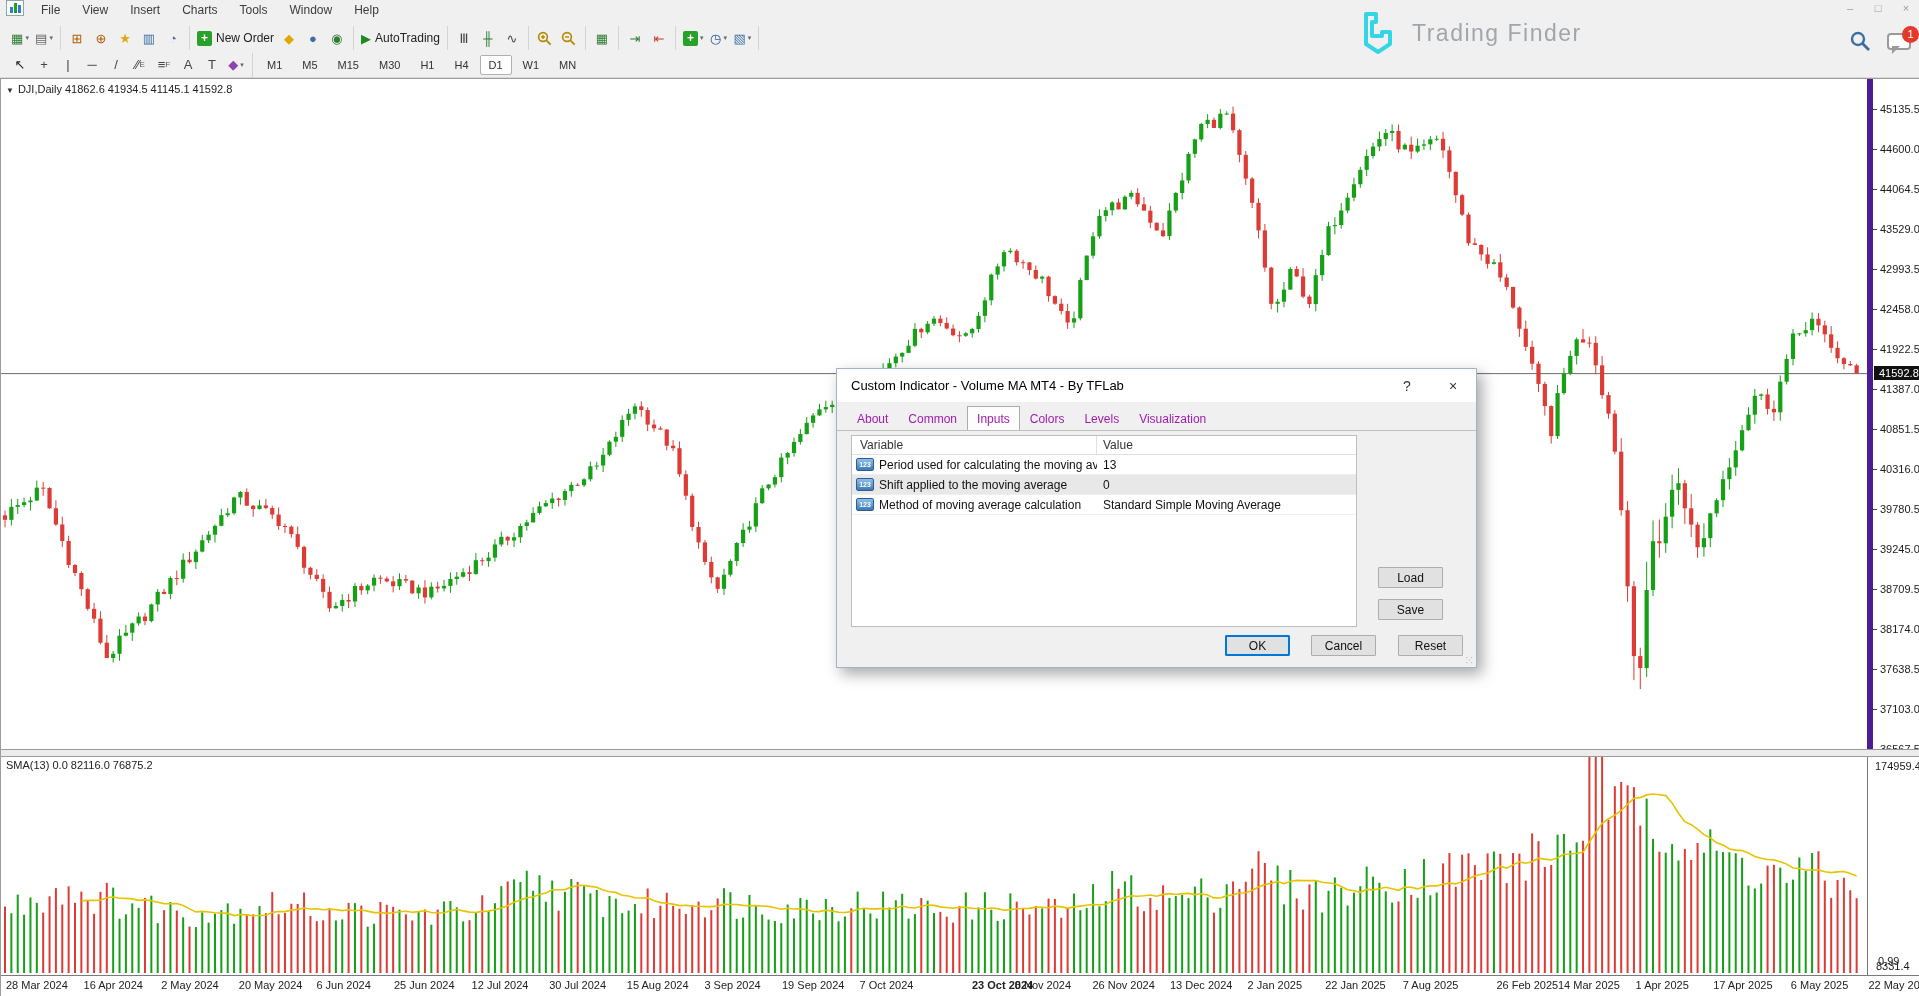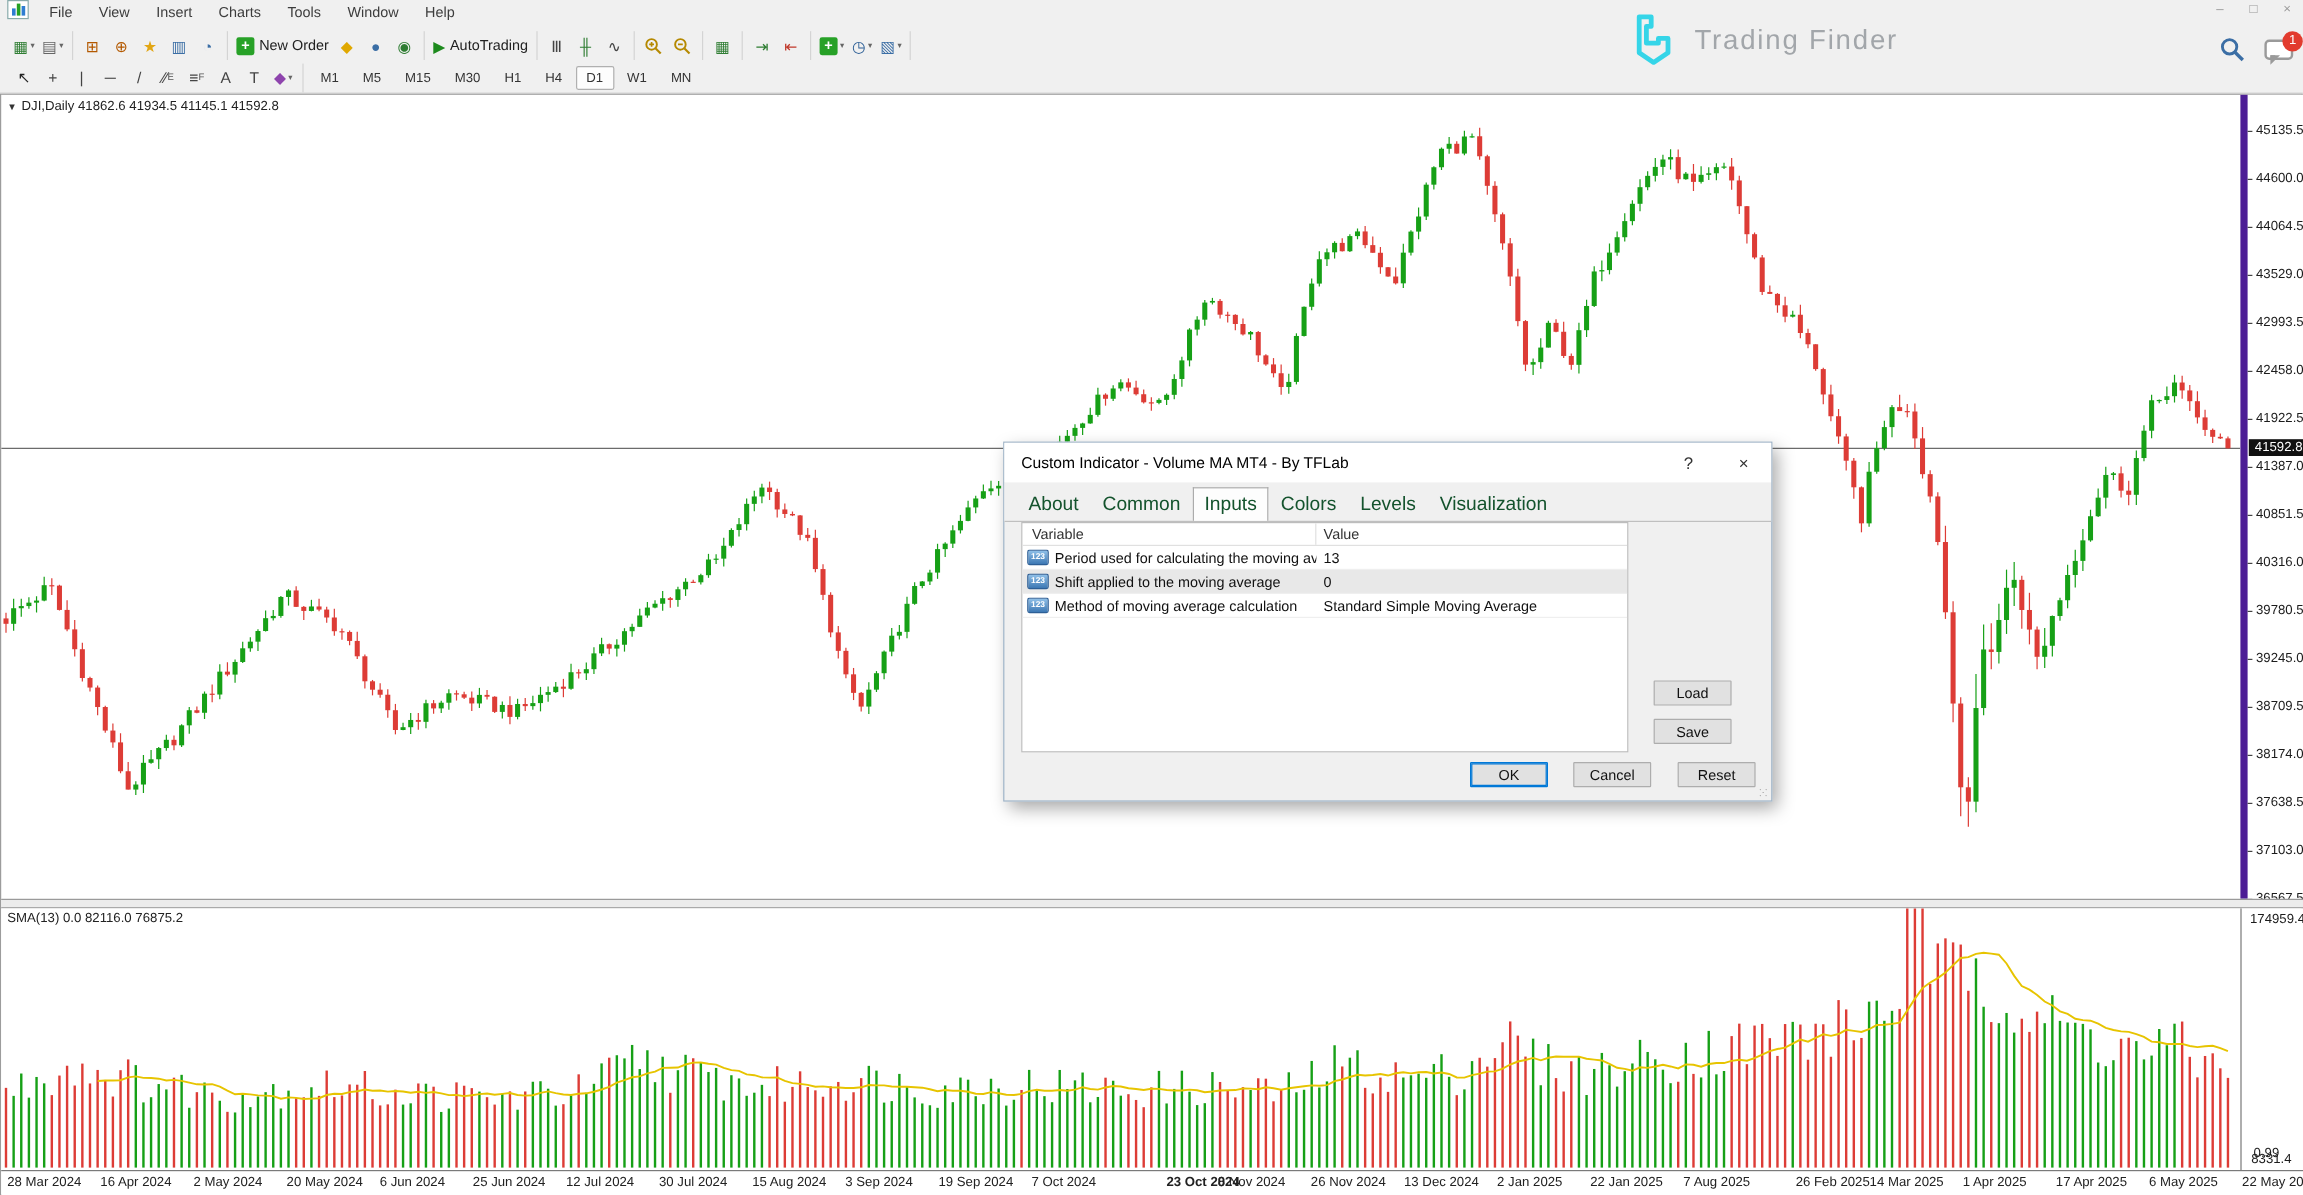--- a/index.html
+++ b/index.html
@@ -57,21 +57,21 @@
   .date-axis{position:absolute;left:0;top:896px;width:1919px;height:21px;background:#fff;border-top:1px solid #7a7a7a}
   .dlabel{position:absolute;top:3px;font-size:11px;color:#222;white-space:nowrap}
   .dialog{position:absolute;left:836px;top:368px;width:641px;height:300px;background:#f0f0f0;
     border:1px solid #9fb4c8;box-shadow:5px 6px 14px rgba(0,0,0,.35);z-index:10;font-size:12px}
   .dlg-title{position:relative;height:33px;background:#fff;display:flex;align-items:center;padding-left:14px;
     font-size:13px;color:#000}
   .dlg-sys{position:absolute;right:0;top:0;height:33px;display:flex}
   .dlg-sysbtn{width:46px;height:33px;display:flex;align-items:center;justify-content:center;
     font-size:14px;color:#333}
   .dlg-tabs{display:flex;padding:4px 0 0 10px;border-bottom:1px solid #bfbfbf;background:#f0f0f0}
-  .dlg-tab{padding:4px 9px;font-size:16px;color:#14532d;border:1px solid transparent;border-bottom:none;
+  .dlg-tab{padding:4px 9px;font-size:12px;color:#a21caf;border:1px solid transparent;border-bottom:none;
     position:relative;top:1px}
   .dlg-tab.active{background:#fdfdfd;border-color:#acacac;padding-top:5px;top:0}
   .dlg-table{position:absolute;left:14px;top:66px;width:506px;height:192px;background:#fff;
     border:1px solid #bdbdbd;overflow:hidden}
   .dtab-head{display:flex;height:19px;border-bottom:1px solid #e0e0e0;color:#333}
   .dtab-head .c1{width:245px;padding:2px 0 0 8px;border-right:1px solid #e0e0e0}
   .dtab-head .c2{flex:1;padding:2px 0 0 6px}
   .dtab-row{display:flex;height:20px;align-items:center;border-bottom:1px solid #efefef;color:#111}
   .dtab-row.sel{background:#e8e8e8}
   .dtab-row .c1{width:245px;display:flex;align-items:center;gap:5px;padding-left:4px;overflow:hidden;white-space:nowrap}

